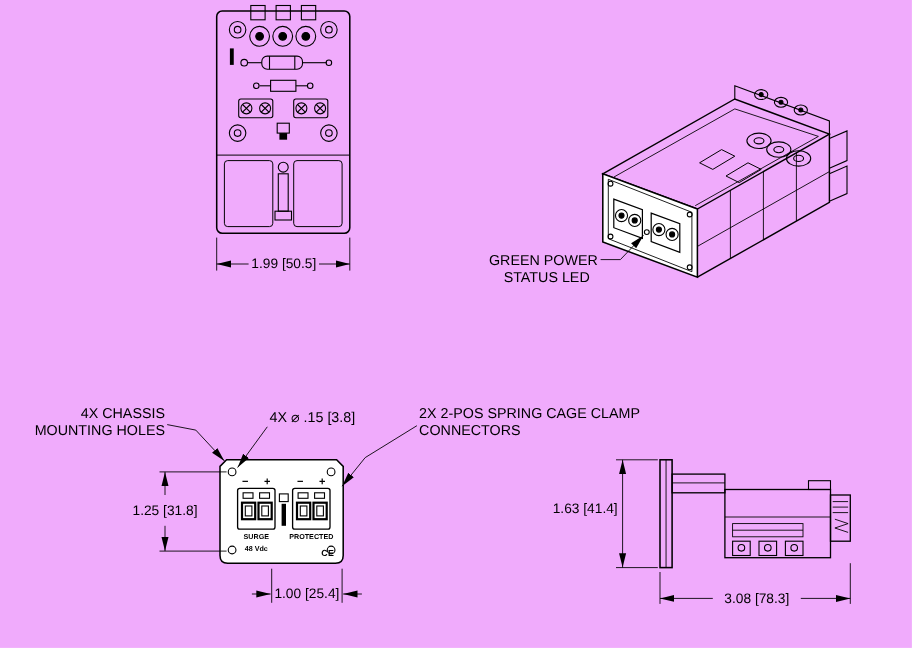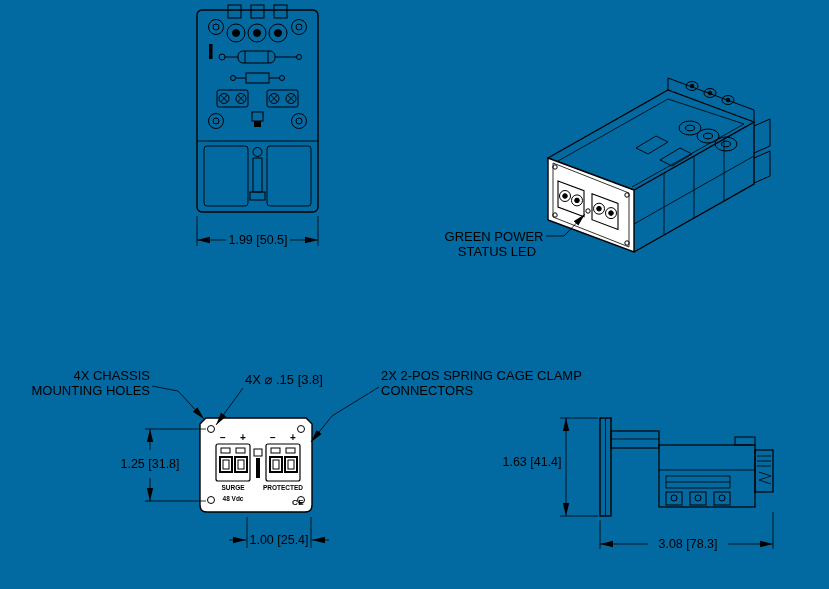--- a/index.html
+++ b/index.html
@@ -1,16 +1,16 @@
 <!DOCTYPE html>
 <html><head>
 <meta charset="utf-8">
 <style>
   html,body{margin:0;padding:0;background:#ffffff;}
-  .canvas{position:relative;width:829px;height:589px;background:#0369a1;
+  .canvas{position:relative;width:829px;height:589px;background:#f0abfc;
           font-family:"Liberation Sans",sans-serif;overflow:hidden;}
   .canvas > svg{position:absolute;left:0;top:0;}
   svg text{fill:#000;font-family:"Liberation Sans",sans-serif;font-size:12.5px;}
   text.callout{font-size:13px;}
   text.dimtxt{font-size:12.5px;}
   text.small{font-size:6.5px;font-weight:bold;}
   text.tiny{font-size:8px;font-weight:bold;letter-spacing:0.5px;}
   text.sign{font-size:10px;font-weight:bold;}
   .dim path,.dim line{stroke:#000;stroke-width:0.8;fill:none;}
 </style>

